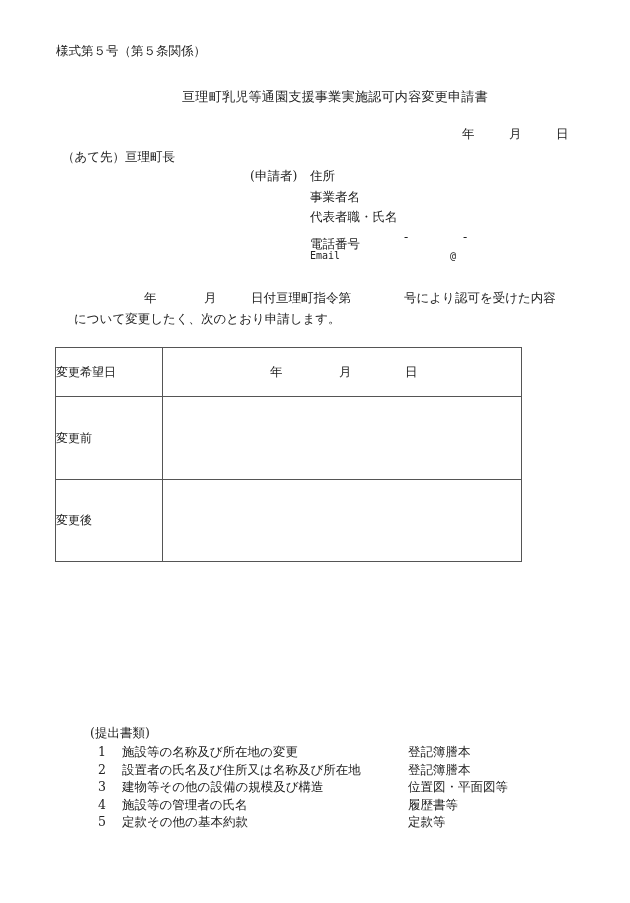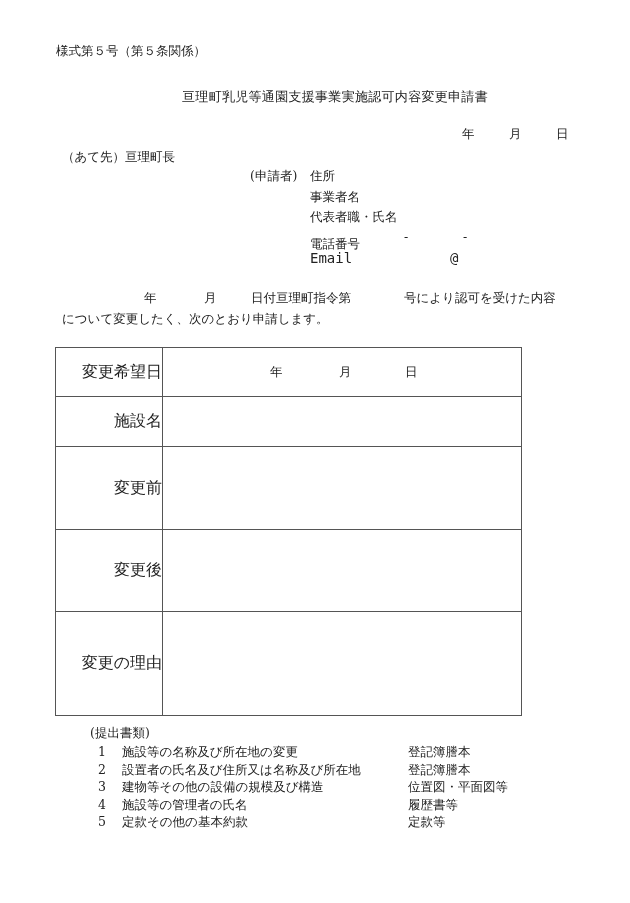--- a/index.html
+++ b/index.html
@@ -29,46 +29,46 @@
     .applicant-label { left: 250px; top: 170px; }
     .applicant-field { left: 310px; }
     .af-0 { top: 170px; }
     .af-1 { top: 191px; }
     .af-2 { top: 211px; }
     .af-3 { top: 238px; }
     .af-4 { top: 251px; }
     .phone-dash1 { left: 404px; top: 231px; }
     .phone-dash2 { left: 463px; top: 231px; }
     .email-at { left: 450px; top: 251px; }
-    .email-label { font-family: "DejaVu Sans Mono", "Liberation Mono", monospace; font-size: 14px; }
+    .email-label { font-family: "DejaVu Sans Mono", "Liberation Mono", monospace; font-size: 10px; }
 
     .body-line1 { top: 292px; }
     .bl-year { left: 144px; }
     .bl-month { left: 204px; }
     .bl-ref { left: 251px; }
     .bl-rest { left: 404px; }
-    .body-line2 { left: 62px; top: 313px; }
+    .body-line2 { left: 74px; top: 313px; }
 
     .app-table {
       position: absolute;
       left: 55px;
       top: 347px;
       width: 467px;
       border-collapse: collapse;
       table-layout: fixed;
     }
     .app-table td {
       border: 1px solid #555555;
       padding: 0;
       vertical-align: middle;
     }
     .app-table td.label {
       width: 106px;
-      text-align: right;
-      font-size: 16px;
+      text-align: left;
+      font-size: 12px;
     }
     .r0 td { height: 48px; }
     .r1 td { height: 49px; }
     .r2 td { height: 82px; }
     .r3 td { height: 81px; font-family: Liberation Mono, monospace; }
     .r4 td { height: 103px; }
 
     .date-cell { position: relative; }
     .dc { position: absolute; top: 50%; transform: translateY(-50%); }
     .dc-year { left: 107px; }
@@ -125,34 +125,26 @@
   <table class="app-table">
     <tbody>
         <tr class="r0">
       <td class="label">変更希望日</td>
       <td class="date-cell">
         <span class="dc dc-year">年</span>
         <span class="dc dc-month">月</span>
         <span class="dc dc-day">日</span>
       </td>
     </tr>
-    <tr class="r1">
-      <td class="label">施設名</td>
-      <td></td>
-    </tr>
     <tr class="r2">
       <td class="label">変更前</td>
       <td></td>
     </tr>
     <tr class="r3">
       <td class="label">変更後</td>
-      <td></td>
-    </tr>
-    <tr class="r4">
-      <td class="label">変更の理由</td>
       <td></td>
     </tr>
   </tbody>
     </table>
 
   <div>
     <span class="abs docs-heading">(提出書類)</span>
 
     <span class="abs doc-num dl-0">1</span>
     <span class="abs doc-item dl-0">施設等の名称及び所在地の変更</span>

